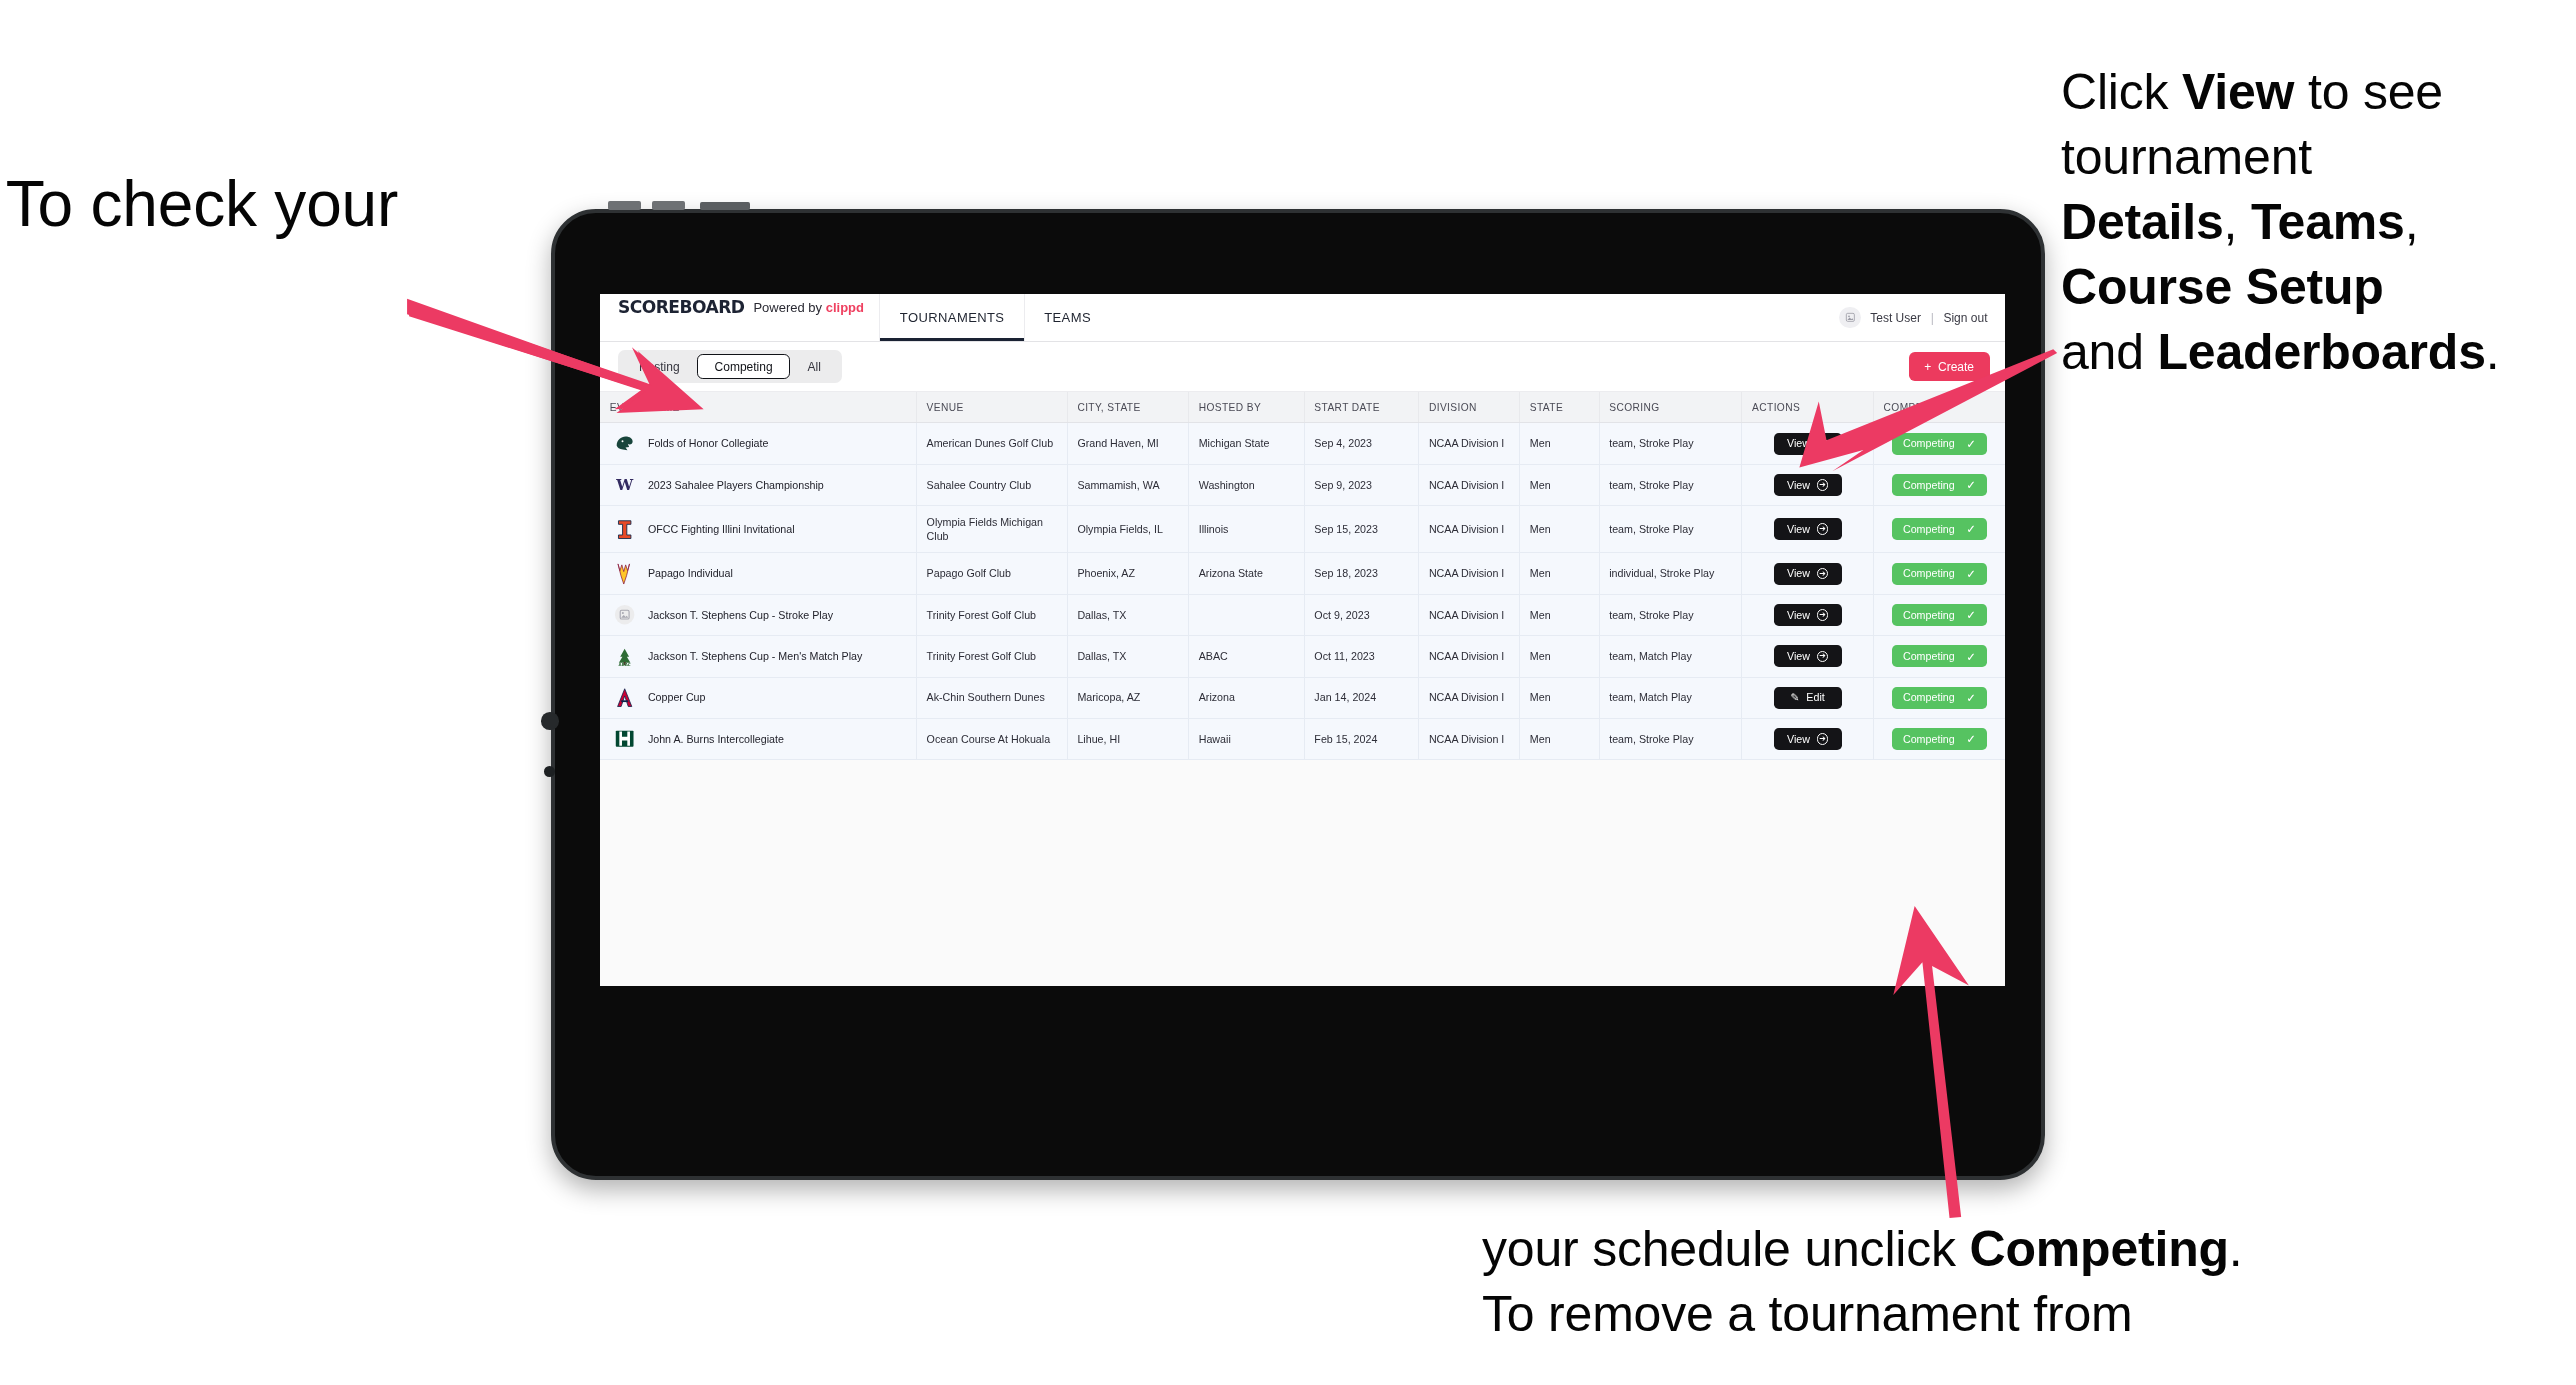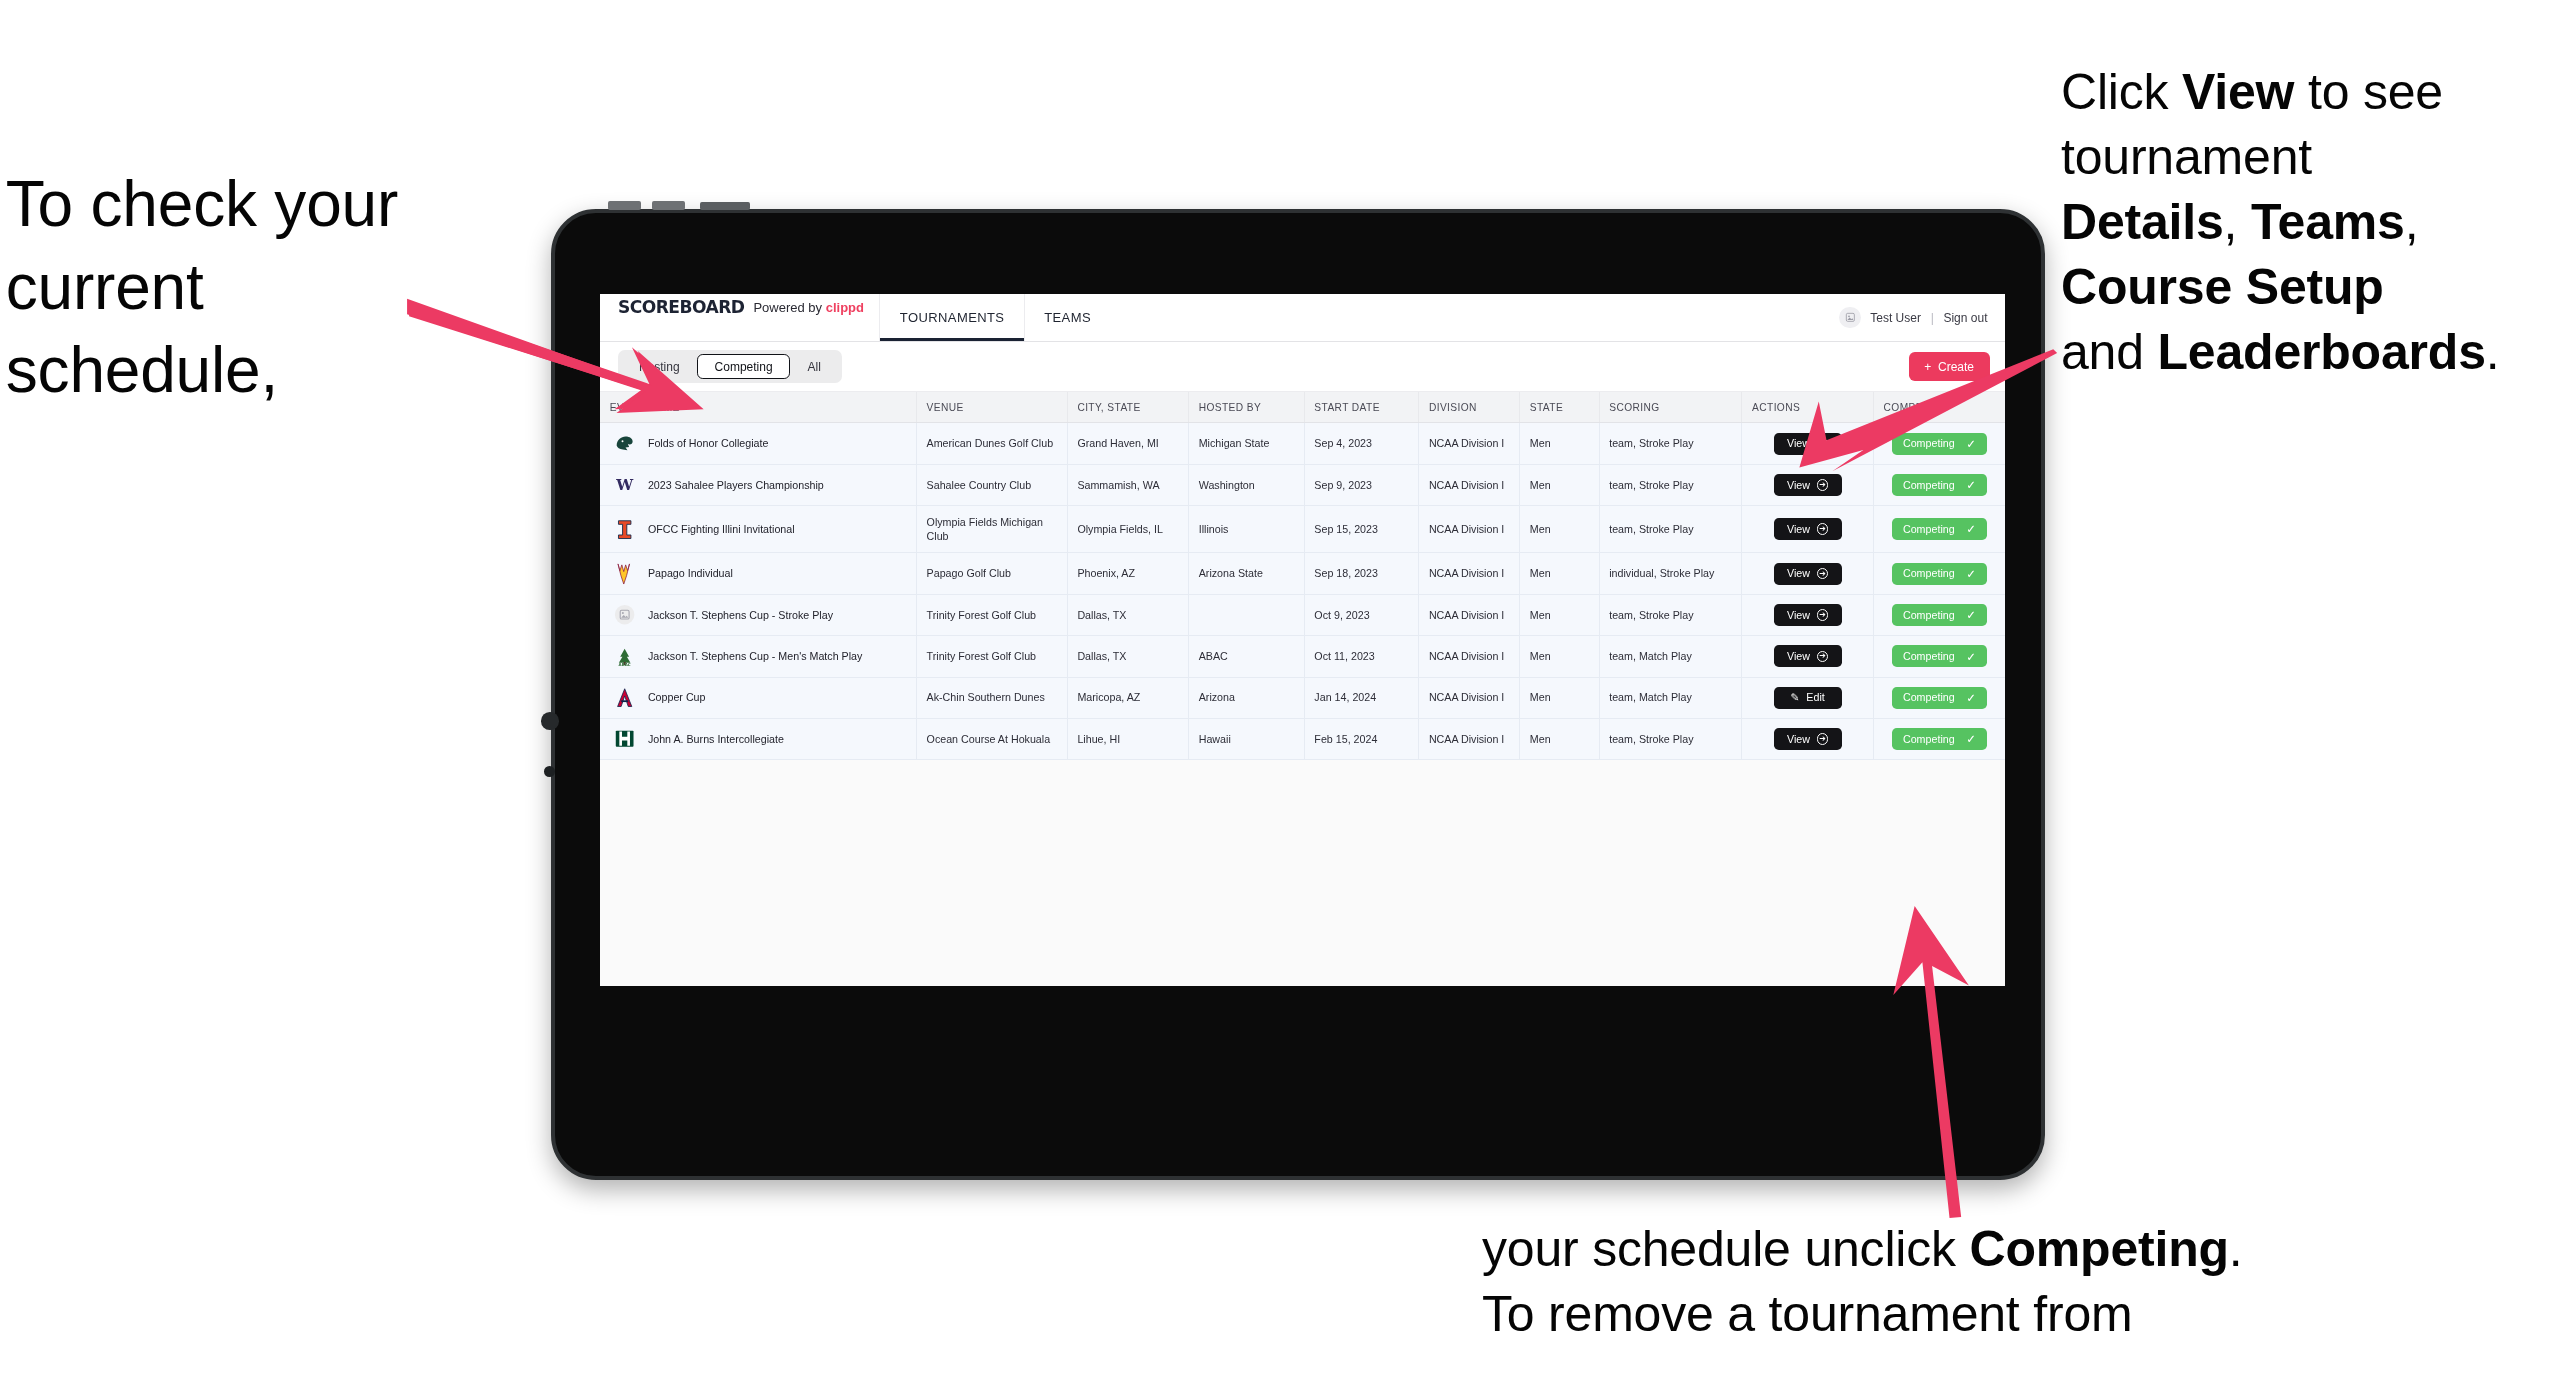--- a/index.html
+++ b/index.html
@@ -174,21 +174,20 @@
 
   #table-filler { height: 126px; background:#fafafa; }
 </style>
 </head>
 <body>
 
 <div id="stage">
 
   <div class="annot" id="annot-left">
     <div>To check your</div>
-    <div>current schedule,</div>
   </div>
 
   <div class="annot" id="annot-right">
     <div><span>Click </span><b>View</b><span> to see</span></div>
     <div>tournament</div>
     <div><b>Details</b><span>, </span><b>Teams</b><span>,</span></div>
     <div><b>Course Setup</b></div>
     <div><span>and </span><b>Leaderboards</b><span>.</span></div>
   </div>
 

